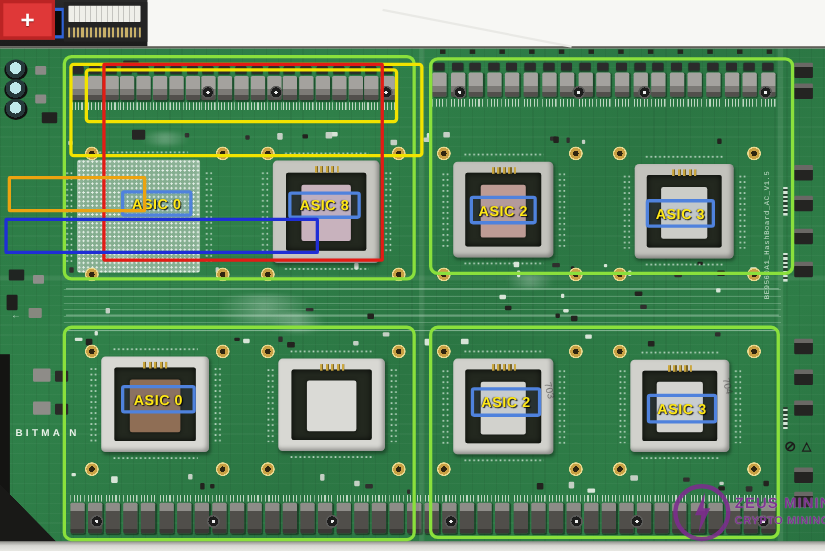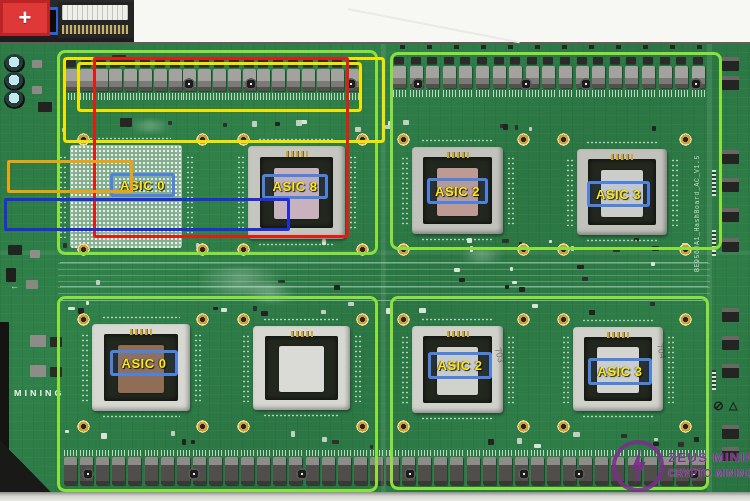--- a/index.html
+++ b/index.html
@@ -100,21 +100,21 @@
     </div>
   <div id="ribbon">
     <div class="rt"></div>
     <div class="rp"></div>
   </div>
 
   <div id="left-sliver"></div>
   <div id="bl-corner"></div>
   <div id="bottom-strip"></div>
 
-  <div id="bitmain">MINING</div>
+  <div id="bitmain">BITMAIN</div>
   <div id="vtext">BE9560A1_HashBoard_AC_V1.5</div>
   <div id="arrow">←</div>
   <div class="sym" style="left:713px;top:398px;font-size:13px;">⊘</div>
   <div class="sym" style="left:729px;top:399px;font-size:11px;">△</div>
   <div class="hand" style="left:492px;top:350px;">703</div>
   <div class="hand" style="left:654px;top:346px;">704</div>
 
   <div id="wm">
     <div id="wm-circle"></div>
     <div id="wm-bolt"></div>

